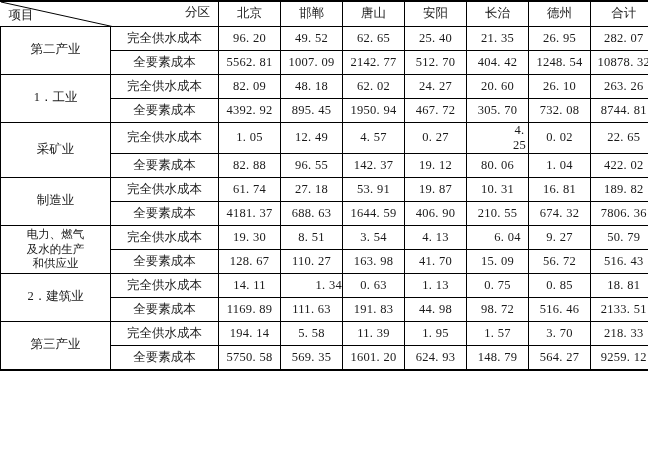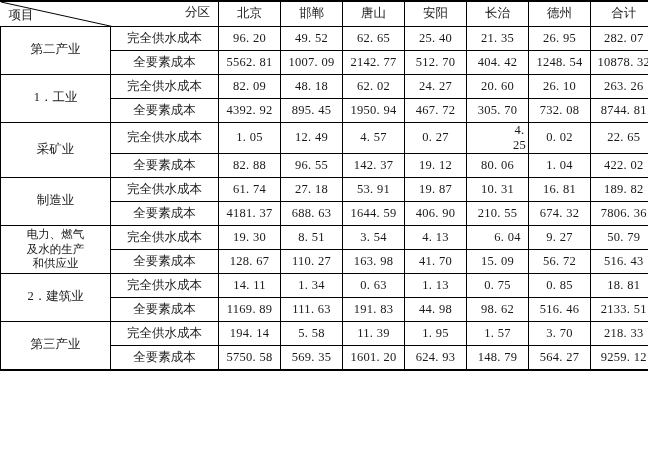--- a/index.html
+++ b/index.html
@@ -243,34 +243,34 @@
             <td class="num" style="border-bottom: 1px solid rgb(0, 0, 0);">163. 98</td>
             <td class="num" style="border-bottom: 1px solid rgb(0, 0, 0);">41. 70</td>
             <td class="num" style="border-bottom: 1px solid rgb(0, 0, 0);">15. 09</td>
             <td class="num" style="border-bottom: 1px solid rgb(0, 0, 0);">56. 72</td>
             <td class="num col-total" style="border-bottom: 1px solid rgb(0, 0, 0);">516. 43</td>
           </tr>
           <tr>
             <td class="category bold" rowspan="2" style="border-bottom: 1px solid rgb(0, 0, 0);">2．建筑业</td>
             <td class="metric bold" style="border-bottom: 1px solid rgb(0, 0, 0);">完全供水成本</td>
             <td class="num bold" style="border-bottom: 1px solid rgb(0, 0, 0);">14. 11</td>
-            <td class="num bold" style="border-bottom: 1px solid rgb(0, 0, 0);">1. 34</td>
+            <td class="num bold" style="border-bottom: 1px solid rgb(0, 0, 0); text-align: right;">1. 34</td>
             <td class="num bold" style="border-bottom: 1px solid rgb(0, 0, 0); margin-left: 44px;">0. 63</td>
             <td class="num bold" style="border-bottom: 1px solid rgb(0, 0, 0);">1. 13</td>
             <td class="num bold" style="border-bottom: 1px solid rgb(0, 0, 0);">0. 75</td>
             <td class="num bold" style="border-bottom: 1px solid rgb(0, 0, 0);">0. 85</td>
             <td class="num bold col-total" style="border-bottom: 1px solid rgb(0, 0, 0);">18. 81</td>
           </tr>
           <tr>
             <td class="metric bold" style="border-bottom: 1px solid rgb(0, 0, 0);">全要素成本</td>
             <td class="num bold" style="border-bottom: 1px solid rgb(0, 0, 0);">1169. 89</td>
             <td class="num bold" style="border-bottom: 1px solid rgb(0, 0, 0);">111. 63</td>
             <td class="num bold" style="border-bottom: 1px solid rgb(0, 0, 0);">191. 83</td>
             <td class="num bold" style="border-bottom: 1px solid rgb(0, 0, 0);">44. 98</td>
-            <td class="num bold" style="border-bottom: 1px solid rgb(0, 0, 0);">98. 62</td>
+            <td class="num bold" style="border-bottom: 1px solid rgb(0, 0, 0);">98. 72</td>
             <td class="num bold" style="border-bottom: 1px solid rgb(0, 0, 0);">516. 46</td>
             <td class="num bold col-total" style="border-bottom: 1px solid rgb(0, 0, 0);">2133. 51</td>
           </tr>
           <tr>
             <td class="category bold" rowspan="2" style="border-bottom: none;">第三产业</td>
             <td class="metric bold" style="border-bottom: 1px solid rgb(0, 0, 0);">完全供水成本</td>
             <td class="num bold" style="border-bottom: 1px solid rgb(0, 0, 0);">194. 14</td>
             <td class="num bold" style="border-bottom: 1px solid rgb(0, 0, 0);">5. 58</td>
             <td class="num bold" style="border-bottom: 1px solid rgb(0, 0, 0);">11. 39</td>
             <td class="num bold" style="border-bottom: 1px solid rgb(0, 0, 0);">1. 95</td>

